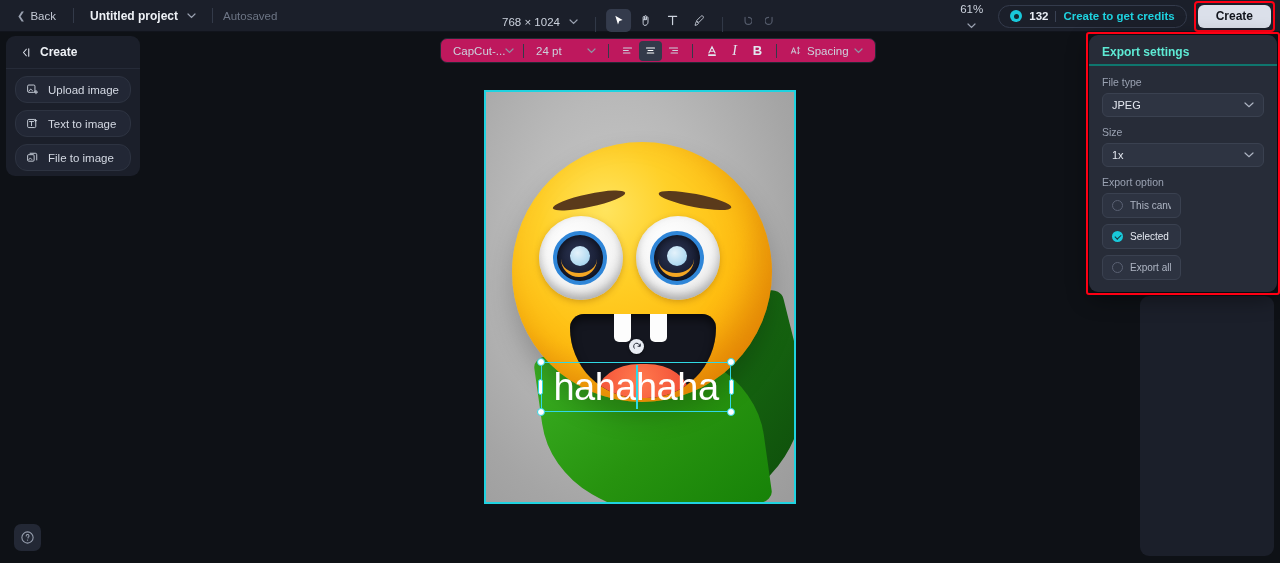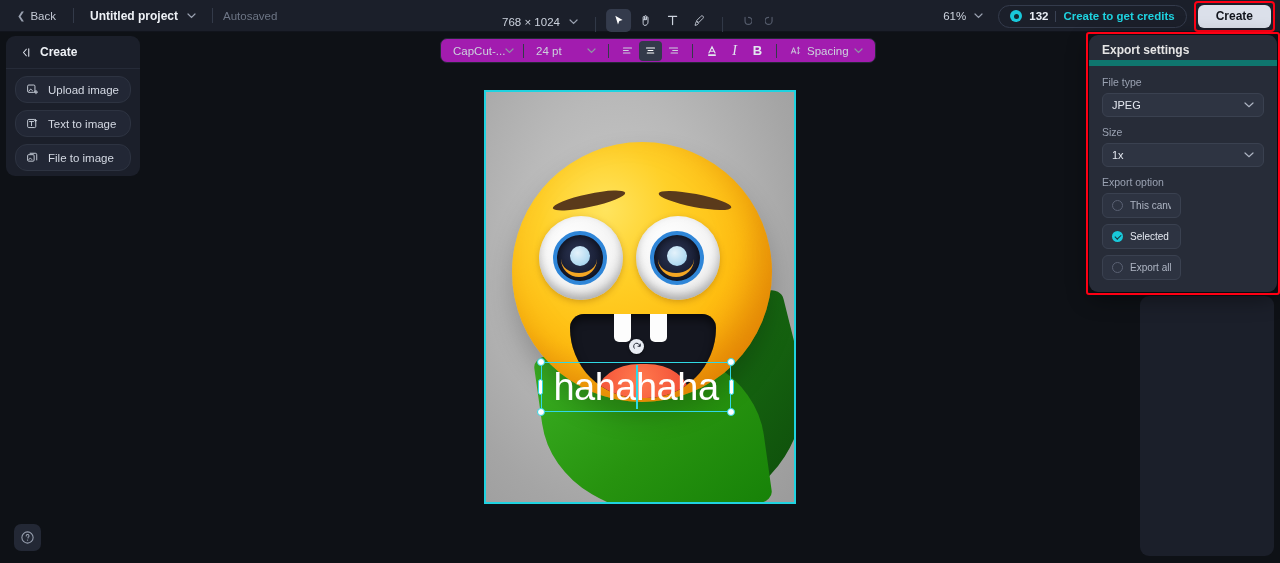--- a/index.html
+++ b/index.html
@@ -45,21 +45,21 @@
   }
   .tool-btn.active { background: #343b4c; color: #fff; }
   .tool-btn.disabled { color: #555c6c; cursor: default; }
 
   .tb-right {
     position: absolute; right: 9px; top: 0; height: 32px;
     display: flex; align-items: center; gap: 0;
   }
   .zoom-ctl {
     color: #ccd2dd; font-size: 11.5px; display: flex; align-items: center; gap: 8px;
-    padding: 4px 7px; border-radius: 5px; cursor: pointer; margin-right: 8px;
+    padding: 4px 7px; border-radius: 5px; cursor: pointer; margin-right: 8px; flex-direction: column;
   }
   .credits-pill {
     display: flex; align-items: center; gap: 7px; height: 23px;
     border: 1px solid #343b4c; border-radius: 12px; padding: 0 11px; cursor: pointer;
   }
   .credits-num { color: #e9edf4; font-size: 11.5px; font-weight: bold; }
   .credits-sep { width: 1px; height: 11px; background: #3a4254; }
   .credits-link { color: #1fd3e0; font-size: 11.5px; font-weight: bold; }
   .coin {
     width: 12px; height: 12px; border-radius: 50%; background: #19c8da;
@@ -98,21 +98,21 @@
 
   .help-btn {
     position: absolute; left: 14px; bottom: 12px; width: 27px; height: 27px;
     background: #232835; border-radius: 7px; display: flex;
     align-items: center; justify-content: center; cursor: pointer; color: #9aa2b2;
   }
 
   
   .text-toolbar {
     position: absolute; left: 440px; top: 38px; height: 25px;
-    background: #a21caf; border-radius: 7px; display: flex; align-items: center;
+    background: #be185d; border-radius: 7px; display: flex; align-items: center;
     padding: 0 7px; gap: 0; border: 1px solid #232936;
   }
   .tt-select {
     display: flex; align-items: center; justify-content: space-between;
     color: #ccd2dd; font-size: 11.5px; cursor: pointer; border-radius: 4px;
     height: 20px; padding: 0 5px;
   }
   .tt-font { width: 68px; }
   .tt-size { width: 70px; }
   .tt-div { width: 1px; height: 14px; background: #333a49; margin: 0 7px; }
@@ -238,22 +238,22 @@
     position: absolute; right: 6px; top: 296px; width: 134px; height: 260px;
     background: #1b1f2a; border-radius: 9px;
   }
   .export-panel {
     position: absolute; left: 1089px; top: 35px; width: 188px; height: 257px;
     background: #272c38; border-radius: 9px; overflow: hidden;
     box-shadow: 0 6px 22px rgba(0,0,0,0.45);
   }
   .ep-title {
     height: 26px; display: flex; align-items: center; padding: 0 13px;
-    color: #e5e5e5; font-size: 12px; font-weight: bold;
-    border-bottom: 6px solid #0f766e; margin-top: 5px;
+    color: #5eead4; font-size: 12px; font-weight: bold;
+    border-bottom: 2px solid #0f766e; margin-top: 5px;
   }
   .ep-body { padding: 10px 13px 0 13px; }
   .ep-label { color: #9aa2b2; font-size: 10.5px; margin-bottom: 5px; }
   .ep-select {
     height: 24px; background: #2e3442; border: 1px solid #3a4150; border-radius: 6px;
     display: flex; align-items: center; justify-content: space-between;
     padding: 0 9px; cursor: pointer; margin-bottom: 9px;
   }
   .ep-select-val { color: #e4e8f0; font-size: 11px; }
   .opt-grid { display: flex; flex-wrap: wrap; gap: 6px; }

